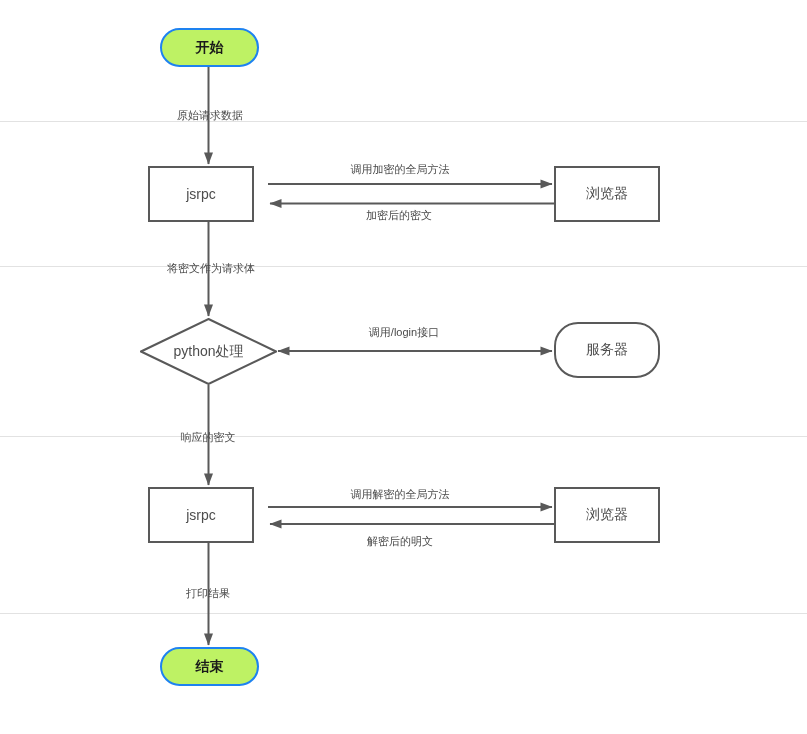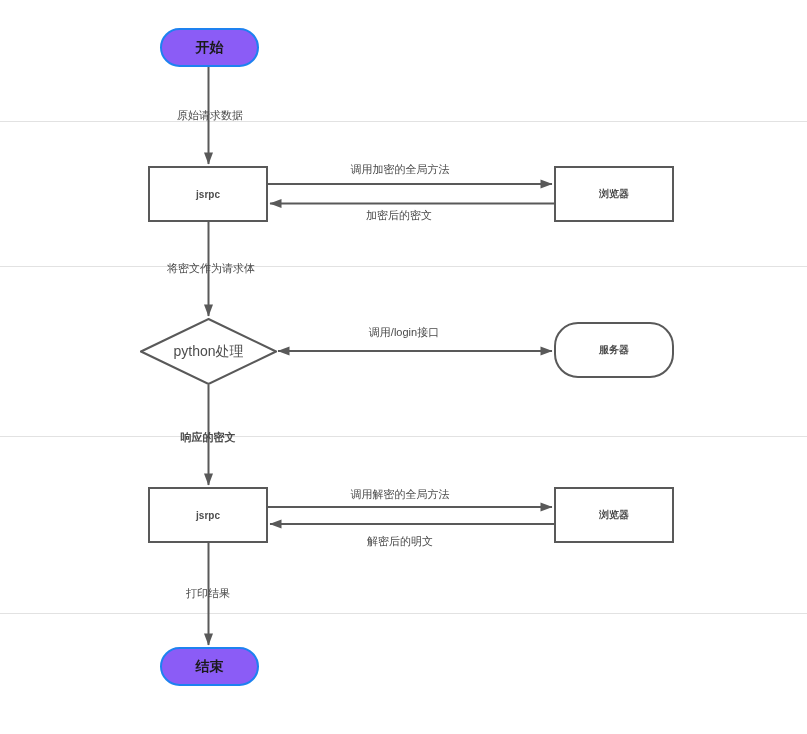--- a/index.html
+++ b/index.html
@@ -16,25 +16,25 @@
   }
   svg.edges{position:absolute;left:0;top:0;z-index:1;}
   .edge-label{
     position:absolute;z-index:2;
     transform:translate(-50%,-50%);
     font-size:11px;color:#4a4a4a;white-space:nowrap;line-height:1;
   }
   .node{position:absolute;z-index:3;display:flex;align-items:center;justify-content:center;box-sizing:border-box;}
   .terminal{
     width:99px;height:39px;border:2px solid #1e82f0;border-radius:20px;
-    background:#8b5cf6;font-size:14px;font-weight:bold;color:#1a1a1a;
+    background:#bef264;font-size:14px;font-weight:bold;color:#1a1a1a;
   }
   .proc{
-    width:120px;height:56px;border:2px solid #595959;
-    background:#ffffff;font-size:10px;color:#4d4d4d;font-weight:bold;
+    width:106px;height:56px;border:2px solid #595959;
+    background:#ffffff;font-size:14px;color:#4d4d4d;
   }
   .decision{width:137px;height:67px;border:none;background:transparent;}
   .decision svg{position:absolute;left:0;top:0;}
   .decision .dlabel{position:relative;font-size:14px;color:#4d4d4d;}
 </style>
 </head>
 <body>
 
 <div class="canvas">
 
@@ -60,21 +60,21 @@
       <path d="M554,524 L270,524" marker-end="url(#arrow)"></path>
       <path d="M208.5,543 L208.5,645" marker-end="url(#arrow)"></path>
     </g>
   </svg>
 
   <div class="edge-label" style="left:210px;top:115px;">原始请求数据</div>
   <div class="edge-label" style="left:400px;top:169px;">调用加密的全局方法</div>
   <div class="edge-label" style="left:399px;top:215px;">加密后的密文</div>
   <div class="edge-label" style="left:211px;top:268px;">将密文作为请求体</div>
   <div class="edge-label" style="left:404px;top:332px;">调用/login接口</div>
-  <div class="edge-label" style="left:208px;top:437px;font-weight:bold;">响应的密文</div>
+  <div class="edge-label" style="left:208px;top:437px;">响应的密文</div>
   <div class="edge-label" style="left:400px;top:494px;">调用解密的全局方法</div>
   <div class="edge-label" style="left:400px;top:541px;text-align:right;">解密后的明文</div>
   <div class="edge-label" style="left:208px;top:593px;">打印结果</div>
 
   <div class="node terminal" style="left:160px;top:28px;">
     <span>开始</span>
   </div>
 
   <div class="node proc" style="left:148px;top:166px;">
     <span>jsrpc</span>

